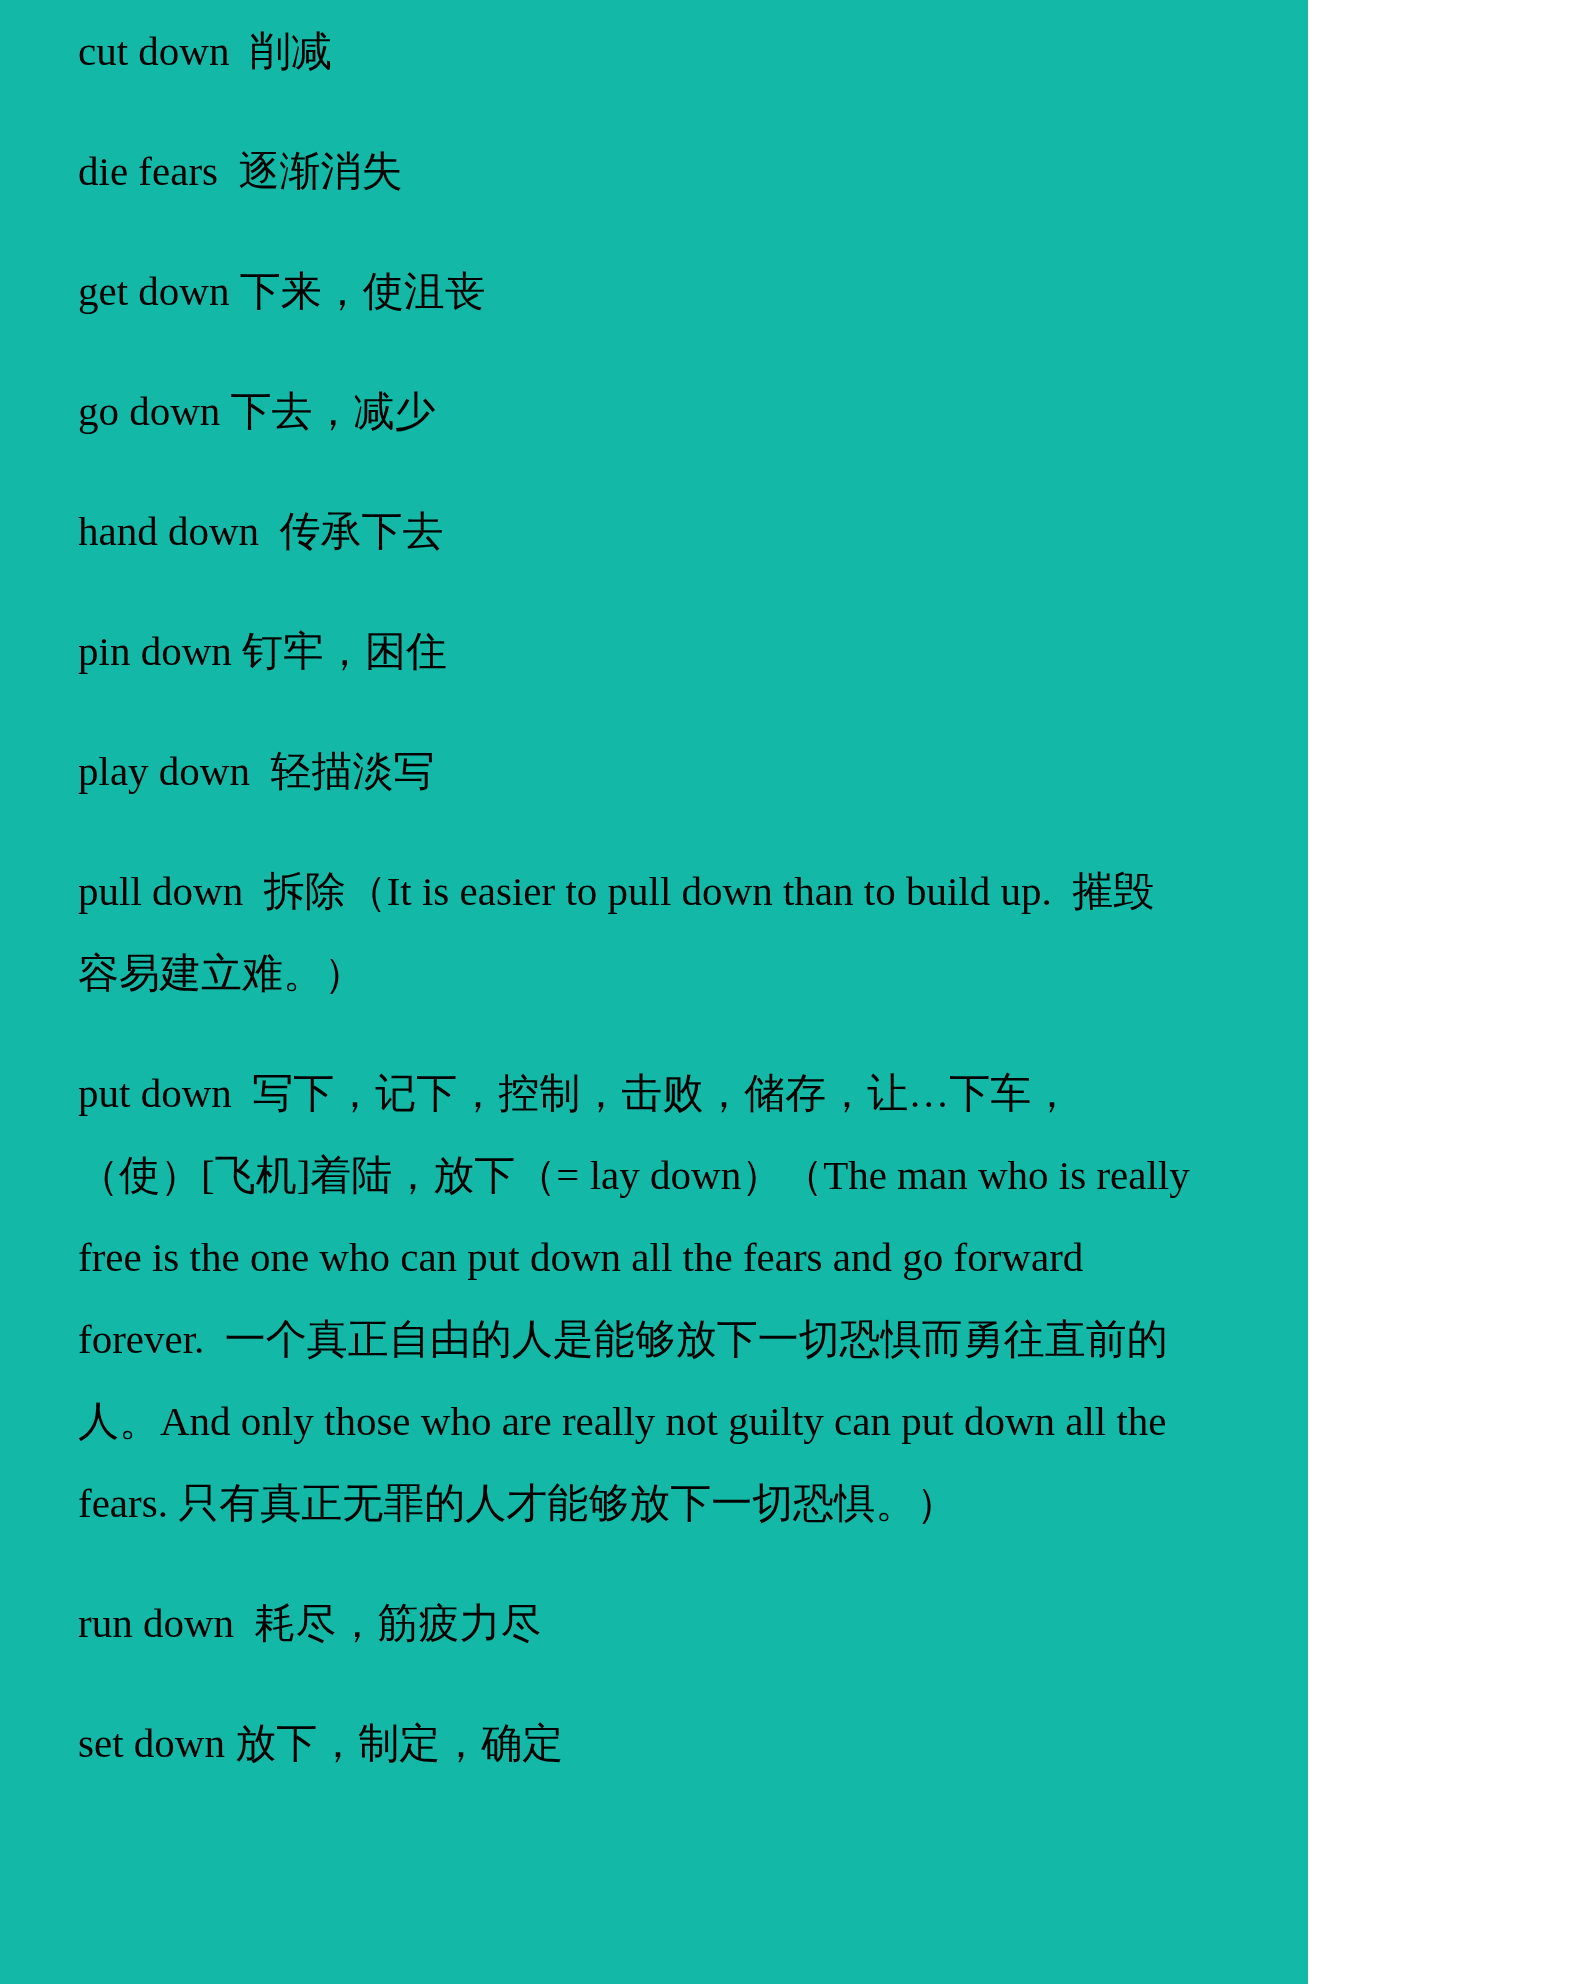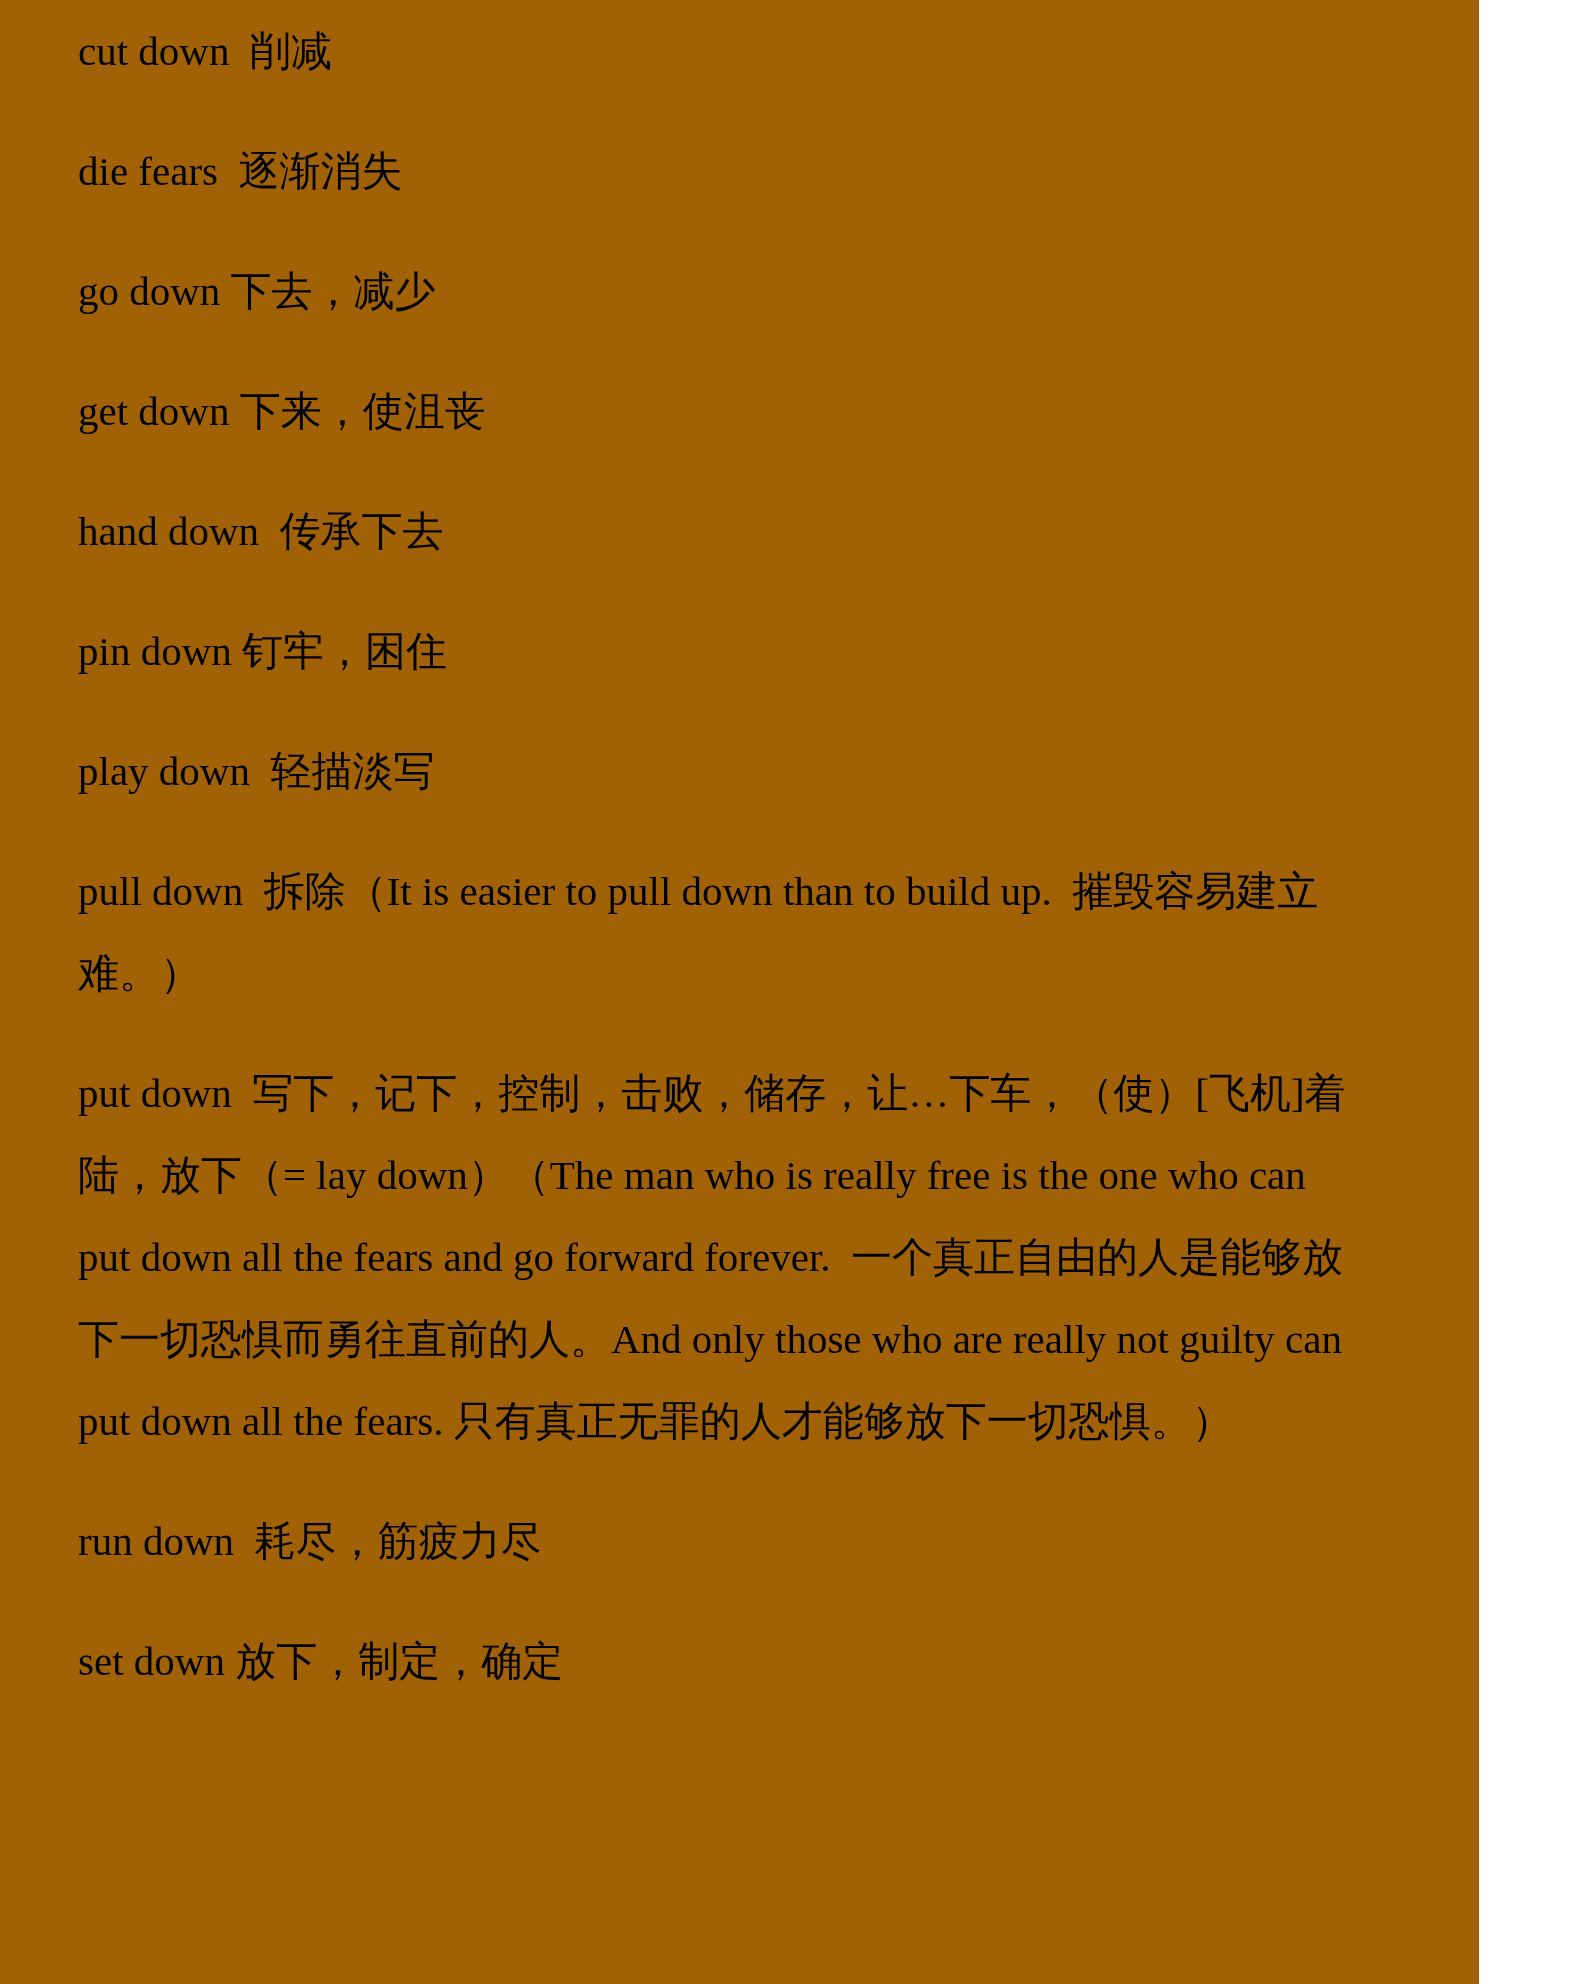--- a/index.html
+++ b/index.html
@@ -1,25 +1,25 @@
 <!DOCTYPE html>
 <html><head>
 <meta charset="utf-8">
 <style>
   html, body {
     margin: 0;
     padding: 0;
     background: #ffffff;
   }
   .page {
-    width: 1479px;
+    width: 1308px;
     height: 1984px;
     box-sizing: border-box;
     padding: 10px 118px 0 78px;
-    background: #a16207;
+    background: #14b8a6;
     color: #000000;
     font-family: "Liberation Serif", "DejaVu Serif", serif;
     font-size: 41px;
     overflow: hidden;
   }
   .entry {
     margin: 0 0 38px 0;
     line-height: 82px;
     text-align: left;
     word-break: break-word;
@@ -39,23 +39,23 @@
 </style>
 </head>
 <body>
 
 <div class="page">
 
   <p class="entry"><span class="term">cut down</span><span class="gap">  </span><span class="def">削减</span></p>
 
   <p class="entry"><span class="term">die fears</span><span class="gap">  </span><span class="def">逐渐消失</span></p>
 
+  <p class="entry"><span class="term">get down</span><span class="gap"> </span><span class="def">下来，使沮丧</span></p>
+
   <p class="entry"><span class="term">go down</span><span class="gap"> </span><span class="def">下去，减少</span></p>
-
-  <p class="entry"><span class="term">get down</span><span class="gap"> </span><span class="def">下来，使沮丧</span></p>
 
   <p class="entry"><span class="term">hand down</span><span class="gap">  </span><span class="def">传承下去</span></p>
 
 
 
   <p class="entry"><span class="term">pin down</span><span class="gap"> </span><span class="def">钉牢，困住</span></p>
 
   <p class="entry"><span class="term">play down</span><span class="gap">  </span><span class="def">轻描淡写</span></p>
 
   <p class="entry"><span class="term">pull down</span><span class="gap">  </span><span class="def">拆除（It is easier to pull down than to build up.  摧毁容易建立难。）</span></p>

